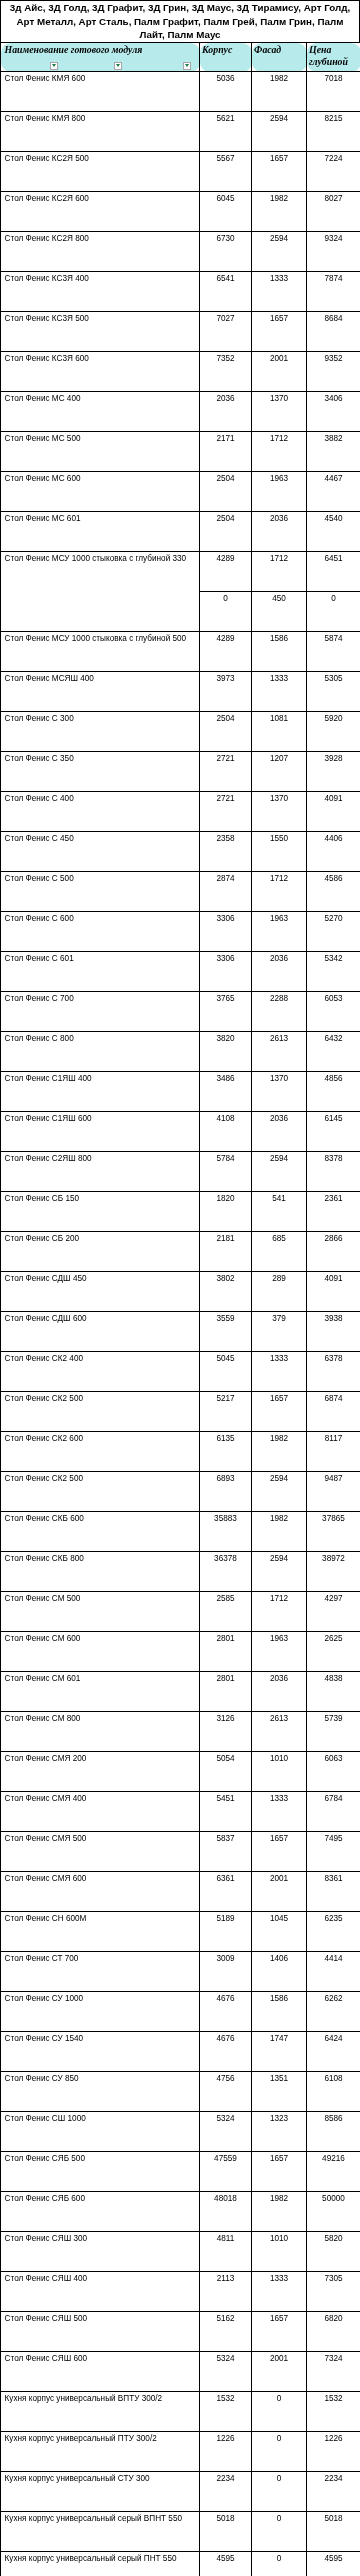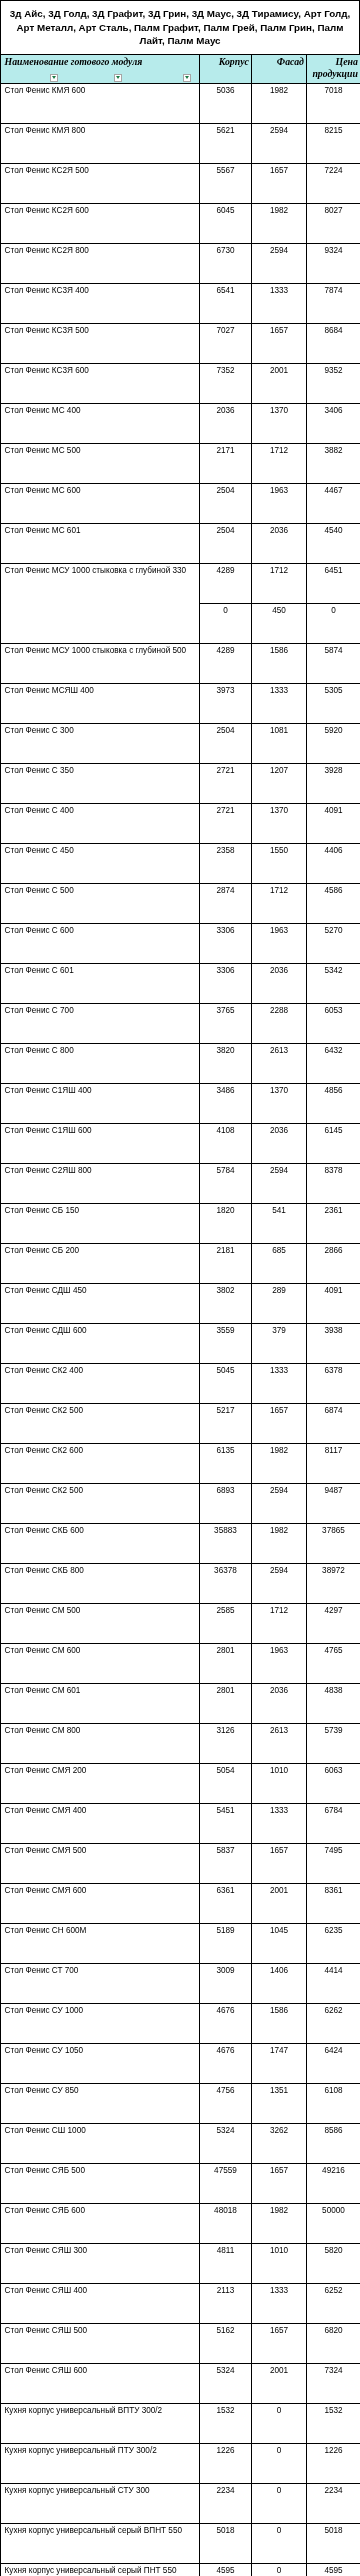--- a/index.html
+++ b/index.html
@@ -10,21 +10,21 @@
   html,body{margin:0;padding:0;background:#ffffff;}
   .sheet{
     width:360px;
     background:#ffffff;
     font-family:"Liberation Sans", sans-serif;
     color:#000;
     box-sizing:border-box;
   }
   .title-cell{
     box-sizing:border-box;
-    height:54px;
+    height:42px;
     border:1px solid var(--border);
     border-bottom:none;
     display:flex;
     align-items:center;
     justify-content:center;
     text-align:center;
     font-weight:bold;
     font-size:9.8px;
     line-height:13.4px;
     padding:0 3.1px;
@@ -49,27 +49,28 @@
     background:var(--header-bg);
     border-top:1px solid var(--border);
     border-bottom:1px solid var(--border);
     font-family:"Liberation Serif", serif;
     font-style:italic;
     font-weight:bold;
     font-size:9.8px;
     line-height:12.4px;
     height:29px;
     padding:1px 2.1px;
+    border-radius:10px;
   }
   thead th.h-name{
     text-align:left;
     padding-left:3.6px;
     position:relative;
   }
-  thead th.h-num{text-align:right;}
+  thead th.h-num{text-align:left;}
   .filter-btn{
     position:absolute;
     bottom:1.5px;
     width:8.2px;
     height:7.7px;
     background:#ffffff;
     border:0.5px solid #a6a6a6;
     display:flex;
     align-items:center;
     justify-content:center;
@@ -123,21 +124,21 @@
           </span>
           <span class="filter-btn fb2">
             <span class="tri"></span>
           </span>
           <span class="filter-btn fb3">
             <span class="tri"></span>
           </span>
         </th>
         <th class="h-num">Корпус</th>
         <th class="h-num">Фасад</th>
-        <th class="h-num">Цена продукции</th>
+        <th class="h-num">Цена глубиной</th>
       </tr>
     </thead>
     <tbody>
         <tr>
           <td class="name">Стол Фенис КМЯ 600</td>
           <td class="num">5036</td>
           <td class="num">1982</td>
           <td class="num">7018</td>
         </tr>
         <tr>
@@ -364,21 +365,21 @@
         <tr>
           <td class="name">Стол Фенис СМ 500</td>
           <td class="num">2585</td>
           <td class="num">1712</td>
           <td class="num">4297</td>
         </tr>
         <tr>
           <td class="name">Стол Фенис СМ 600</td>
           <td class="num">2801</td>
           <td class="num">1963</td>
-          <td class="num">4765</td>
+          <td class="num">2625</td>
         </tr>
         <tr>
           <td class="name">Стол Фенис СМ 601</td>
           <td class="num">2801</td>
           <td class="num">2036</td>
           <td class="num">4838</td>
         </tr>
         <tr>
           <td class="name">Стол Фенис СМ 800</td>
           <td class="num">3126</td>
@@ -421,35 +422,35 @@
           <td class="num">1406</td>
           <td class="num">4414</td>
         </tr>
         <tr>
           <td class="name">Стол Фенис СУ 1000</td>
           <td class="num">4676</td>
           <td class="num">1586</td>
           <td class="num">6262</td>
         </tr>
         <tr>
-          <td class="name">Стол Фенис СУ 1050</td>
+          <td class="name">Стол Фенис СУ 1540</td>
           <td class="num">4676</td>
           <td class="num">1747</td>
           <td class="num">6424</td>
         </tr>
         <tr>
           <td class="name">Стол Фенис СУ 850</td>
           <td class="num">4756</td>
           <td class="num">1351</td>
           <td class="num">6108</td>
         </tr>
         <tr>
           <td class="name">Стол Фенис СШ 1000</td>
           <td class="num">5324</td>
-          <td class="num">3262</td>
+          <td class="num">1323</td>
           <td class="num">8586</td>
         </tr>
         <tr>
           <td class="name">Стол Фенис СЯБ 500</td>
           <td class="num">47559</td>
           <td class="num">1657</td>
           <td class="num">49216</td>
         </tr>
         <tr>
           <td class="name">Стол Фенис СЯБ 600</td>
@@ -460,21 +461,21 @@
         <tr>
           <td class="name">Стол Фенис СЯШ 300</td>
           <td class="num">4811</td>
           <td class="num">1010</td>
           <td class="num">5820</td>
         </tr>
         <tr>
           <td class="name">Стол Фенис СЯШ 400</td>
           <td class="num">2113</td>
           <td class="num">1333</td>
-          <td class="num">6252</td>
+          <td class="num">7305</td>
         </tr>
         <tr>
           <td class="name">Стол Фенис СЯШ 500</td>
           <td class="num">5162</td>
           <td class="num">1657</td>
           <td class="num">6820</td>
         </tr>
         <tr>
           <td class="name">Стол Фенис СЯШ 600</td>
           <td class="num">5324</td>

